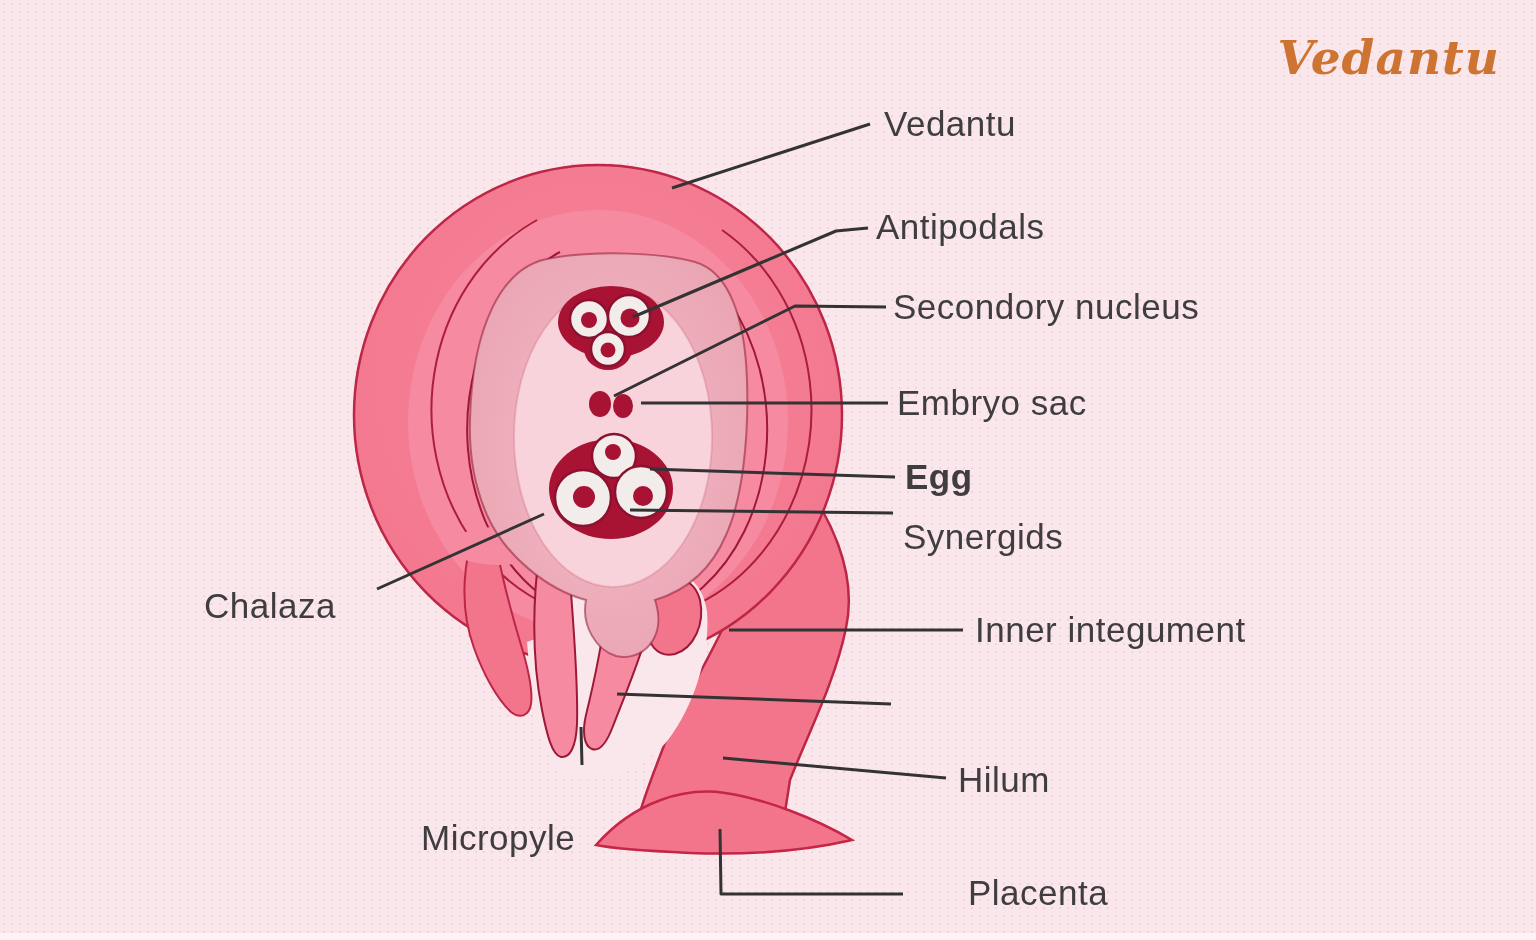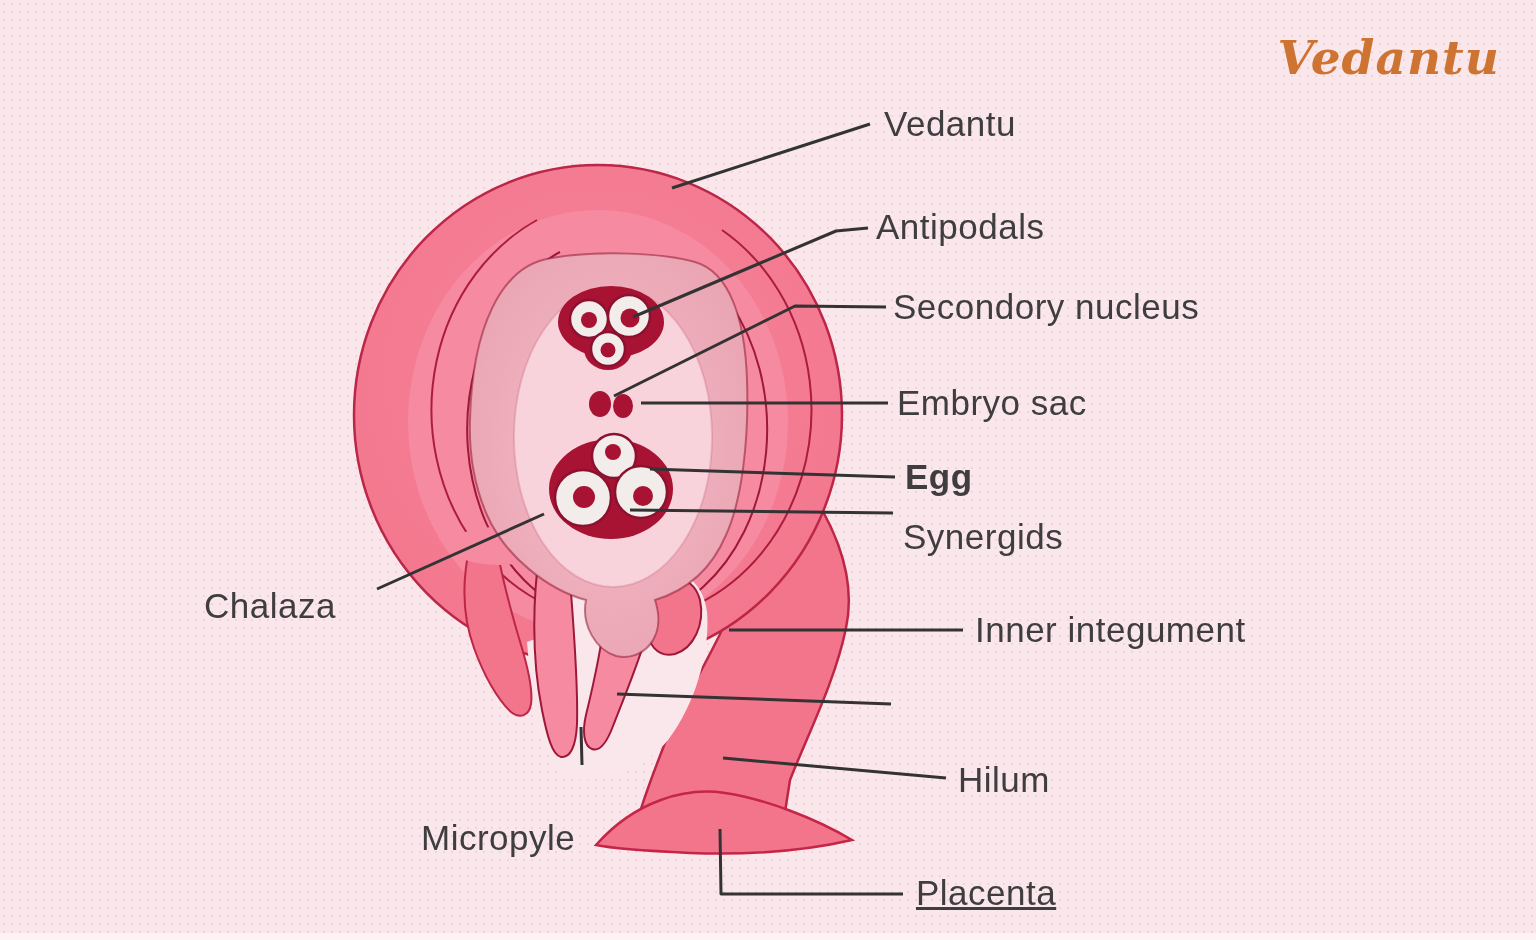--- a/index.html
+++ b/index.html
@@ -57,21 +57,21 @@
   #lbl-antipodals     {left:876px; top:227px;}
   #lbl-secondary      {left:893px; top:307px;}
   #lbl-embryo-sac     {left:897px; top:403px;}
   #lbl-egg            {left:905px; top:477px;font-weight:bold;}
   #lbl-synergids      {left:903px; top:537px;}
   #lbl-nucellus       {left:204px; top:606px;}
   #lbl-outer-int      {left:975px; top:630px;}
   #lbl-inner-int      {left:899px; top:707px;}
   #lbl-hilum          {left:958px; top:780px;}
   #lbl-micropyle      {left:421px; top:798px;margin-top:40px;}
-  #lbl-placenta       {left:916px; top:893px;text-decoration:underline;}
+  #lbl-placenta       {left:968px; top:893px;}
 </style>
 </head>
 <body>
 
 <div class="stage">
 
   <svg class="art" viewBox="0 0 1536 940" aria-hidden="true">
     <defs>
       <radialGradient id="nucGrad" cx="50%" cy="48%" r="62%">
         <stop offset="0%" stop-color="var(--nucellus-light)"></stop>

